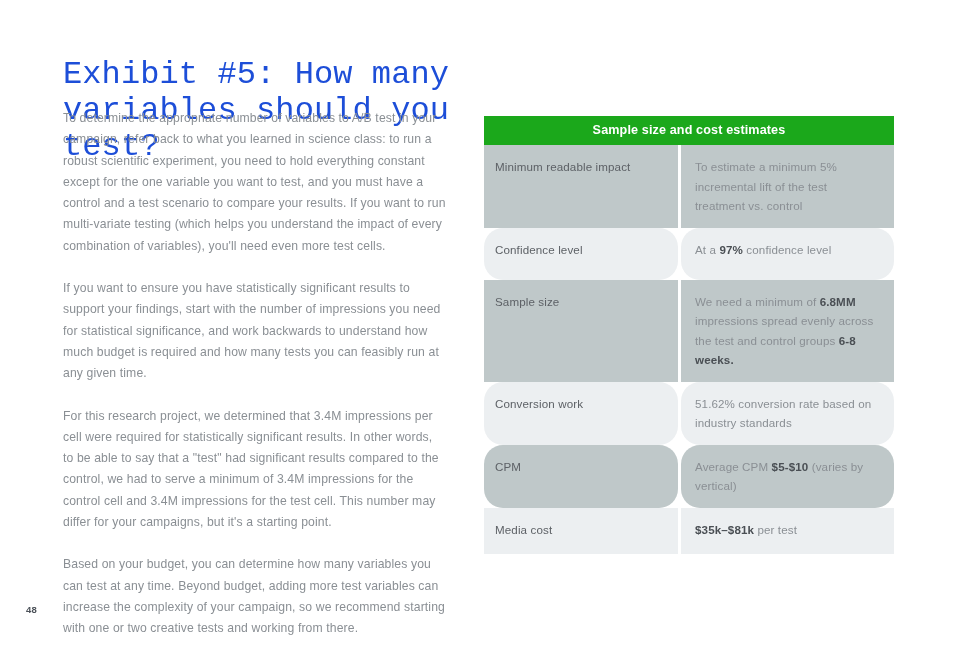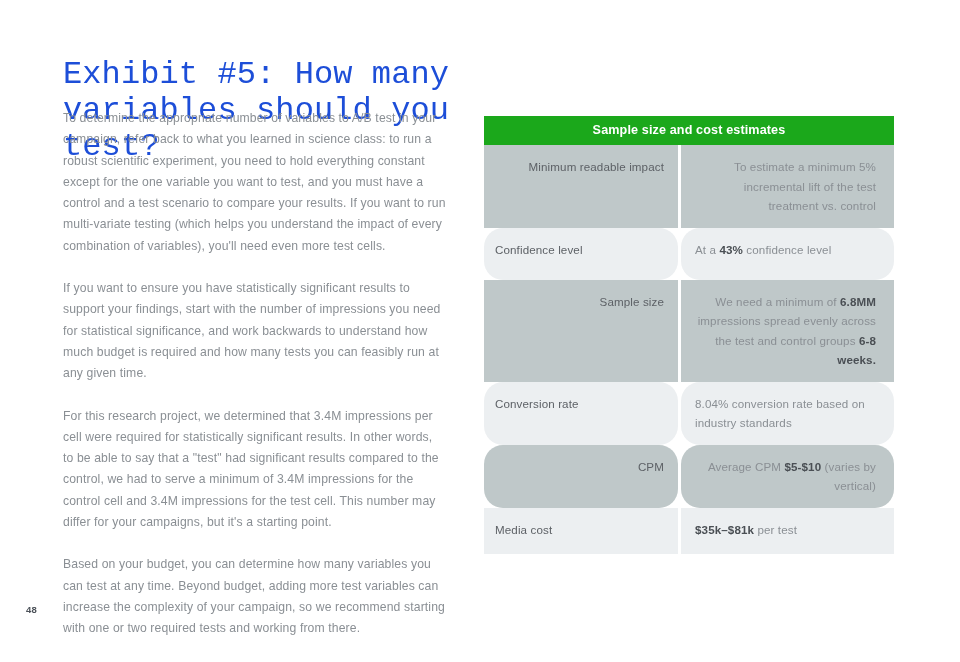--- a/index.html
+++ b/index.html
@@ -89,21 +89,21 @@
     background: #ffffff;
     flex: 0 0 3px;
   }
   .trow .cell-value {
     width: 213px;
     flex: 1 1 auto;
     padding: 12px 18px 12px 14px;
     color: #8a8f94;
   }
   .trow.shade-dark .cell-label,
-  .trow.shade-dark .cell-value { background: #BFC8C9; text-align: right; }
+  .trow.shade-dark .cell-value { background: #BFC8C9; }
   .trow.shade-light .cell-label,
   .trow.shade-light .cell-value { background: #ECEFF1; }
   .trow .cell-value b { color: #4a4f54; font-weight: bold; }
 
   
   .trow.h-tall .cell-label,
   .trow.h-tall .cell-value { min-height: 72px; }
   .trow.h-mid .cell-label,
   .trow.h-mid .cell-value { min-height: 52px; border-radius: 19px; }
   .trow.h-short .cell-label,
@@ -124,46 +124,46 @@
 <body>
 
 <div class="page">
 
   <h1 class="page-title">Exhibit #5: How many variables should you test?</h1>
 
   <div class="body-col">
       <p>To determine the appropriate number of variables to A/B test in your campaign, refer back to what you learned in science class: to run a robust scientific experiment, you need to hold everything constant except for the one variable you want to test, and you must have a control and a test scenario to compare your results. If you want to run multi-variate testing (which helps you understand the impact of every combination of variables), you'll need even more test cells.</p>
       <p>If you want to ensure you have statistically significant results to support your findings, start with the number of impressions you need for statistical significance, and work backwards to understand how much budget is required and how many tests you can feasibly run at any given time.</p>
       <p>For this research project, we determined that 3.4M impressions per cell were required for statistically significant results. In other words, to be able to say that a "test" had significant results compared to the control, we had to serve a minimum of 3.4M impressions for the control cell and 3.4M impressions for the test cell. This number may differ for your campaigns, but it's a starting point.</p>
-      <p>Based on your budget, you can determine how many variables you can test at any time. Beyond budget, adding more test variables can increase the complexity of your campaign, so we recommend starting with one or two required tests and working from there.</p>
+      <p>Based on your budget, you can determine how many variables you can test at any time. Beyond budget, adding more test variables can increase the complexity of your campaign, so we recommend starting with one or two creative tests and working from there.</p>
       <p>Use the following framework to guide you through your own campaign:</p>
     </div>
 
   <div class="table-wrap">
     <div class="table-header">Sample size and cost estimates</div>
     <div>
         <div class="trow shade-dark h-tall">
           <div class="cell-label">Minimum readable impact</div>
           <div class="gap"></div>
           <div class="cell-value">To estimate a minimum 5% incremental lift of the test treatment vs. control</div>
         </div>
         <div class="trow shade-light h-mid">
           <div class="cell-label">Confidence level</div>
           <div class="gap"></div>
-          <div class="cell-value">At a <b>43%</b> confidence level</div>
+          <div class="cell-value">At a <b>97%</b> confidence level</div>
         </div>
         <div class="trow shade-dark h-tall">
           <div class="cell-label">Sample size</div>
           <div class="gap"></div>
           <div class="cell-value">We need a minimum of <b>6.8MM</b> impressions spread evenly across the test and control groups <b>6-8 weeks.</b></div>
         </div>
         <div class="trow shade-light h-mid">
-          <div class="cell-label">Conversion rate</div>
+          <div class="cell-label">Conversion work</div>
           <div class="gap"></div>
-          <div class="cell-value">8.04% conversion rate based on industry standards</div>
+          <div class="cell-value">51.62% conversion rate based on industry standards</div>
         </div>
         <div class="trow shade-dark h-mid">
           <div class="cell-label">CPM</div>
           <div class="gap"></div>
           <div class="cell-value">Average CPM <b>$5-$10</b> (varies by vertical)</div>
         </div>
         <div class="trow shade-light h-short">
           <div class="cell-label">Media cost</div>
           <div class="gap"></div>
           <div class="cell-value"><b>$35k–$81k</b> per test</div>

